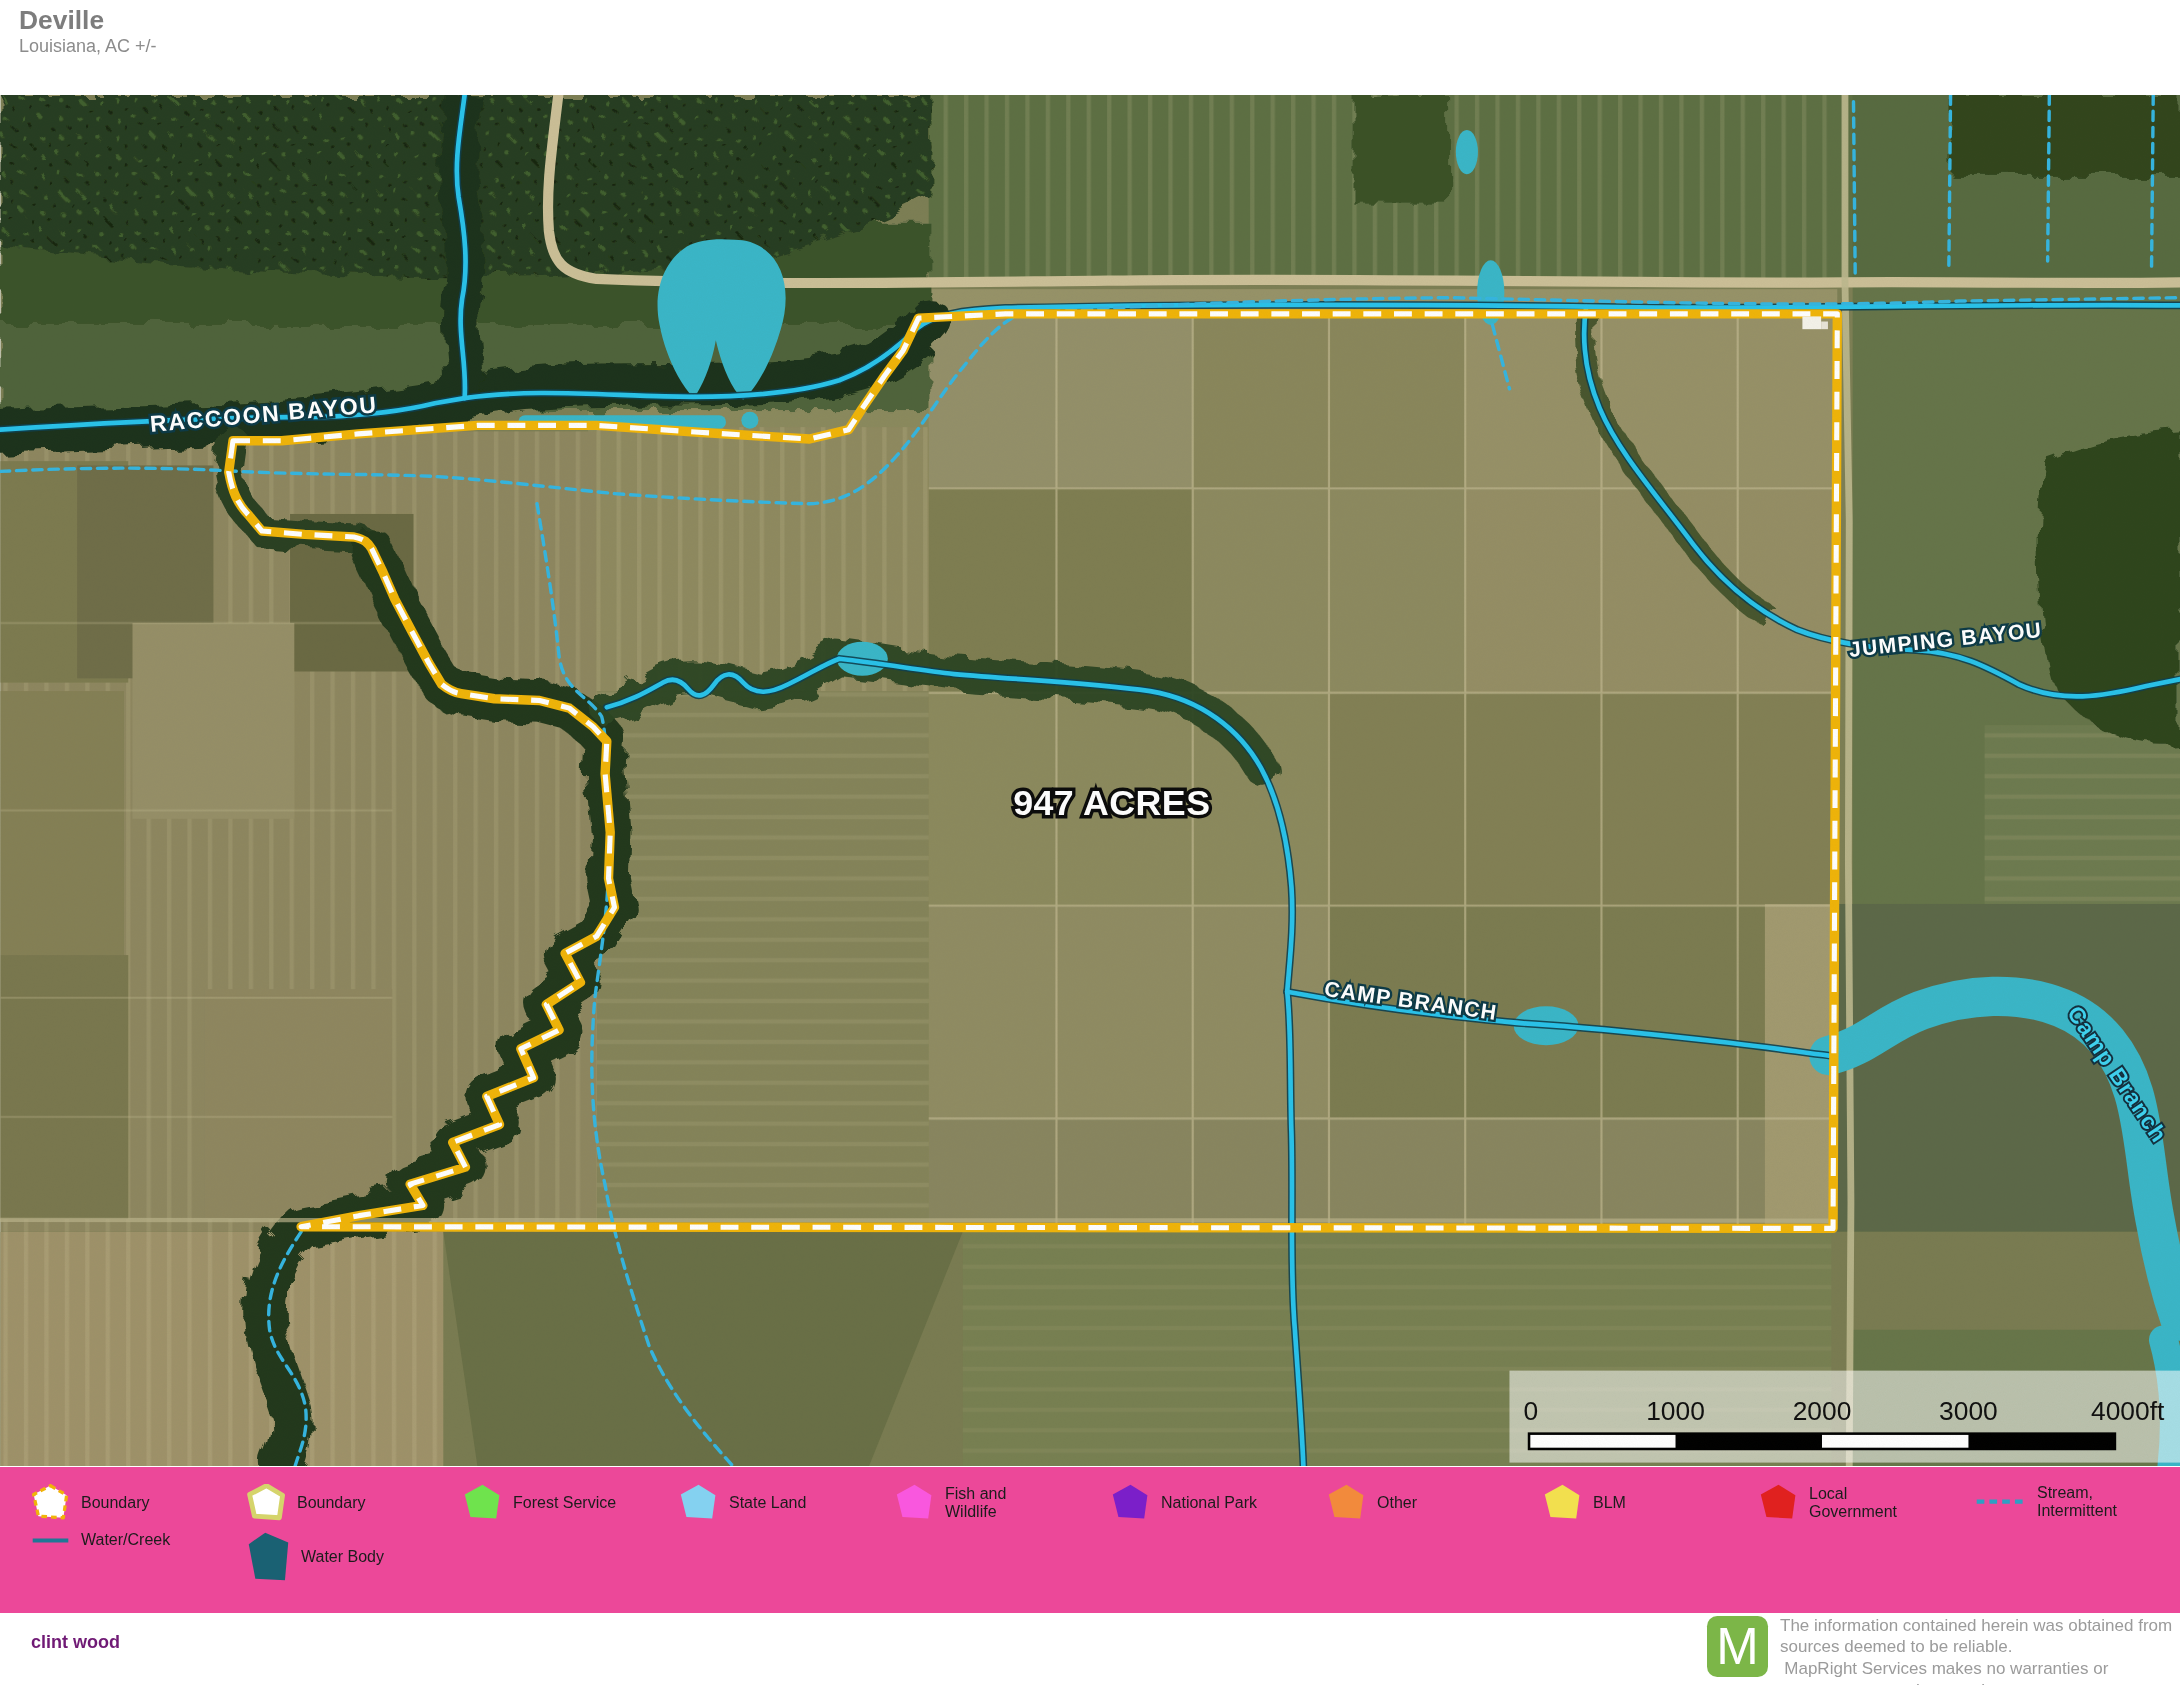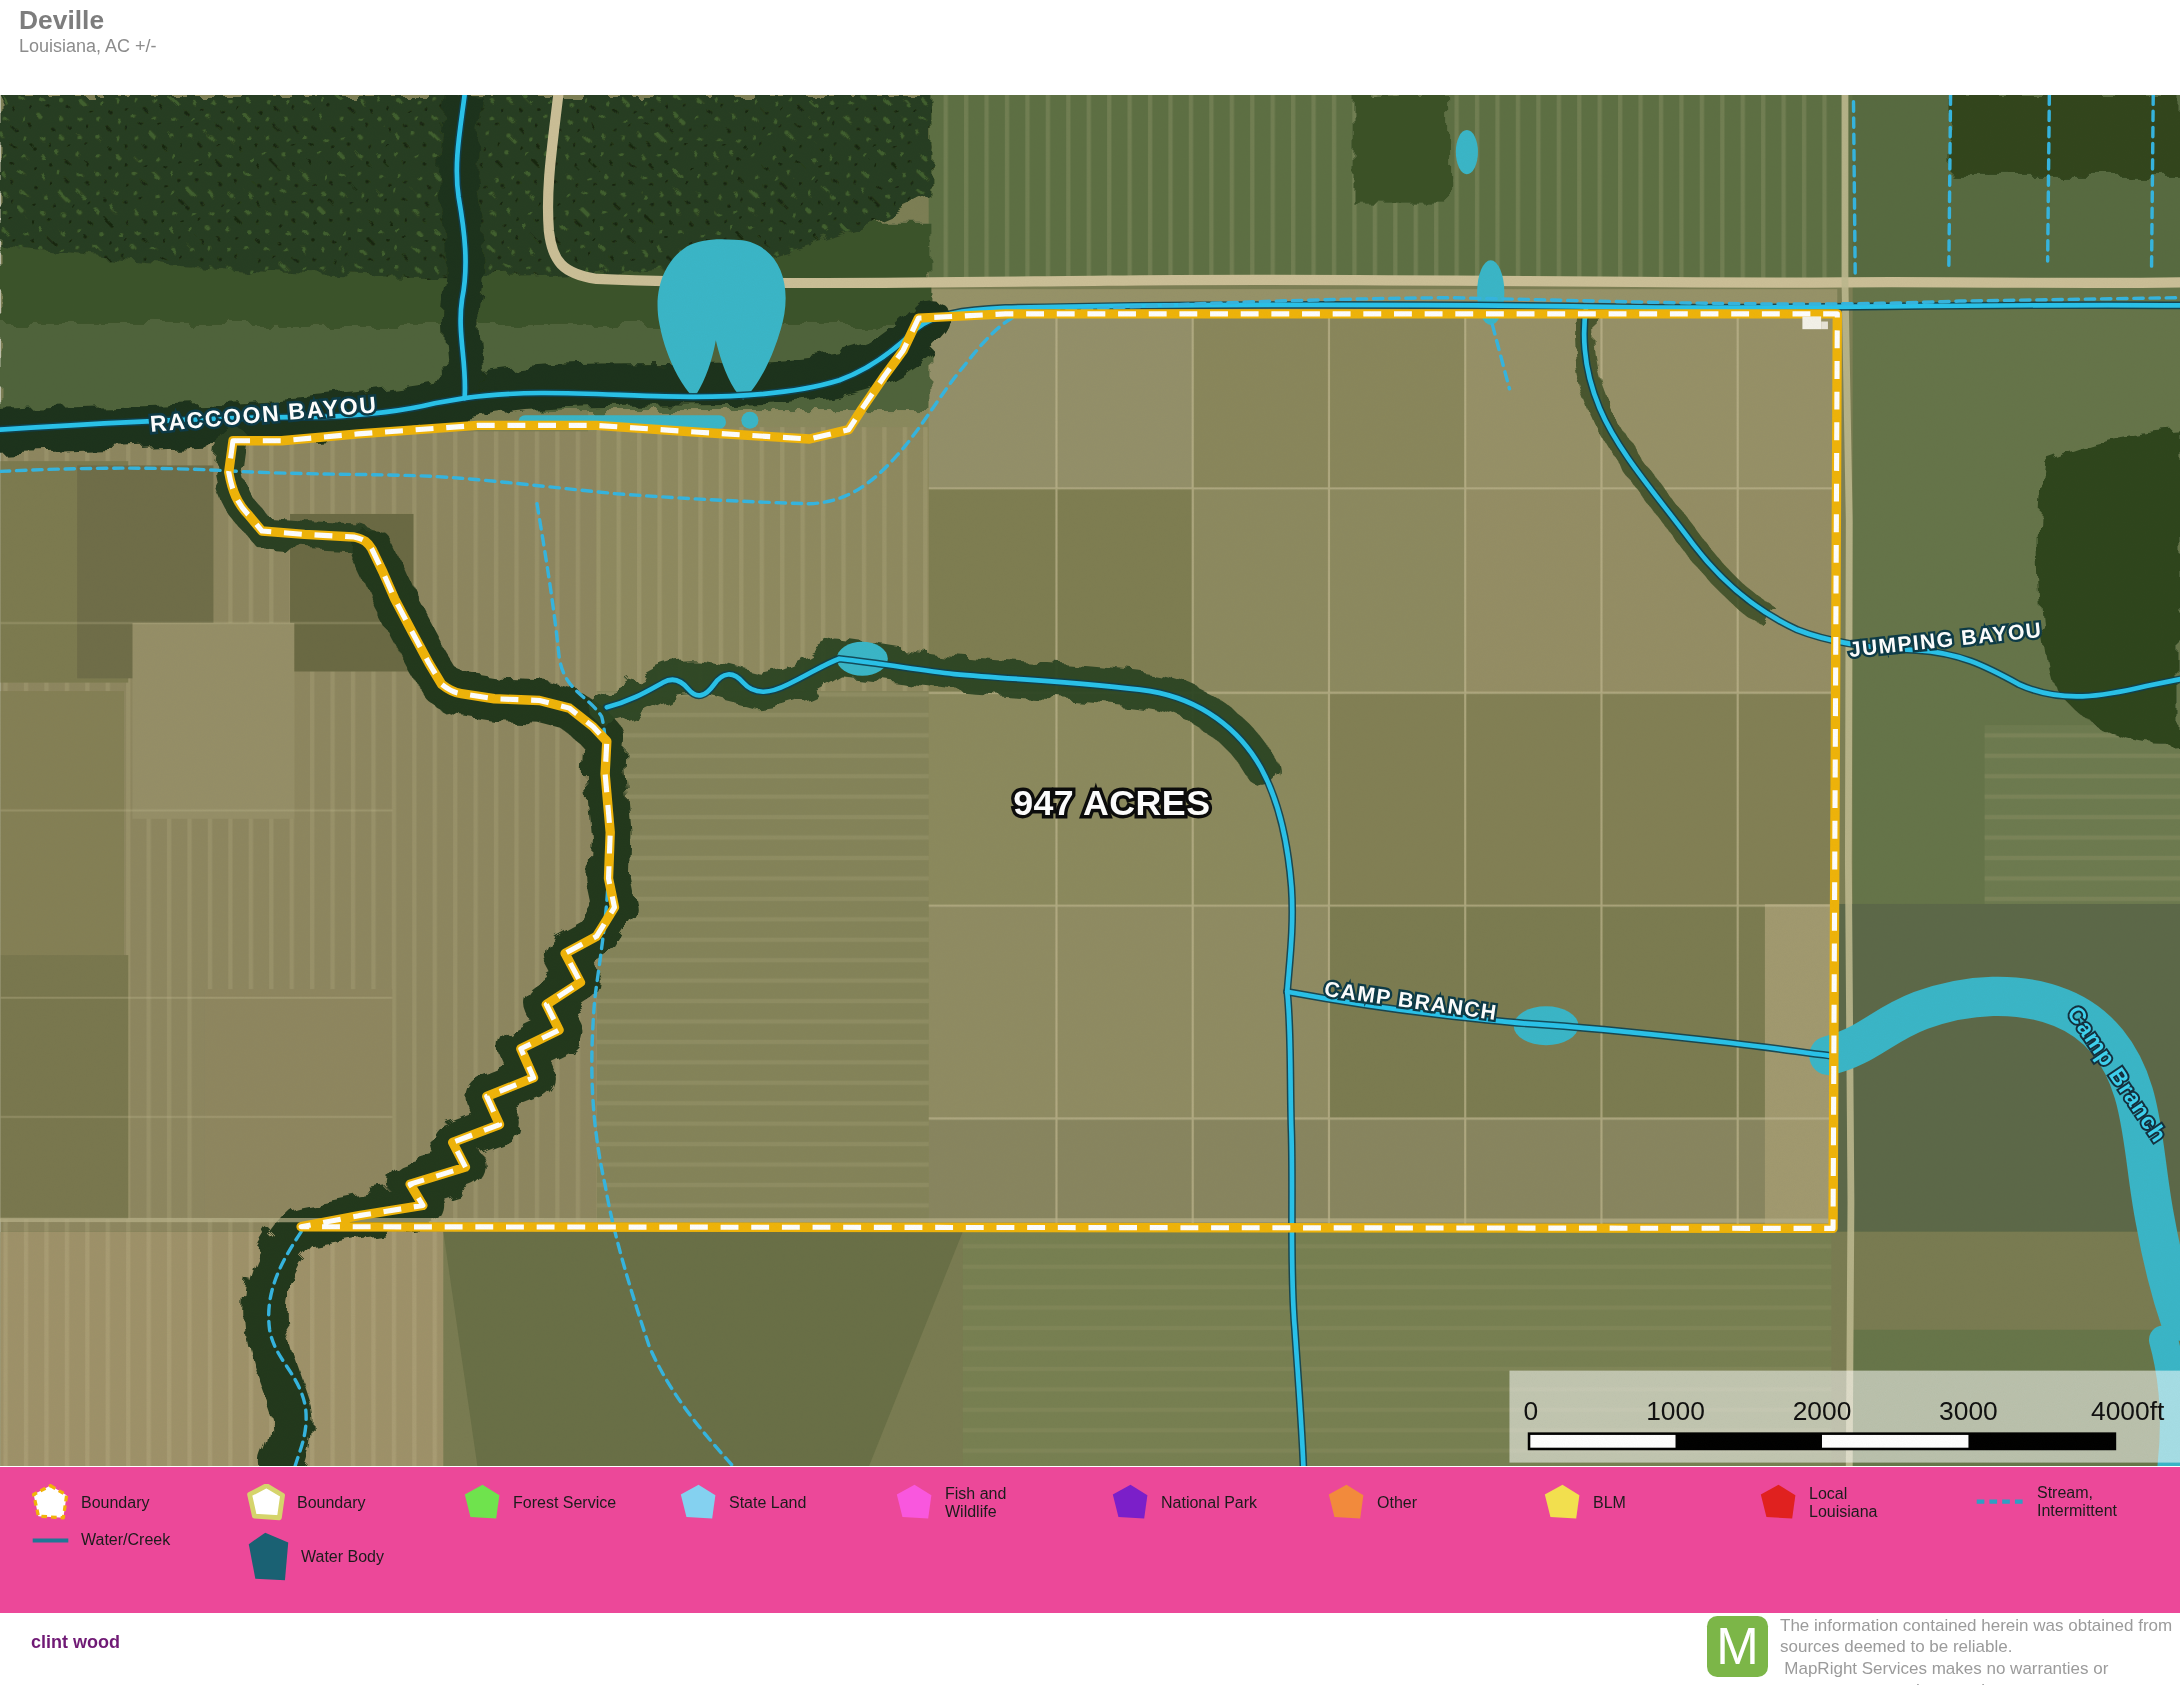--- a/index.html
+++ b/index.html
@@ -271,21 +271,21 @@
       <div class="legitem">
         <svg class="sw" width="39" height="37" viewBox="0 0 48 46">
           <polygon points="24,1 45,14 41,43 9,41 2,13" fill="#F2DF4E"></polygon>
         </svg>
         <span class="leglabel">BLM</span>
       </div>
       <div class="legitem">
         <svg class="sw" width="39" height="37" viewBox="0 0 48 46">
           <polygon points="24,1 45,14 41,43 9,41 2,13" fill="#E0211F"></polygon>
         </svg>
-        <span class="leglabel wrap">Local Louisiana</span>
+        <span class="leglabel wrap">Local Government</span>
       </div>
       <div class="legitem">
         <svg class="sw" width="51" height="17" viewBox="0 0 60 20">
           <line x1="2" y1="10" x2="58" y2="10" stroke-width="5" stroke-dasharray="9 6" stroke="#2E9FC4"></line>
         </svg>
         <span class="leglabel wrap">Stream, Intermittent</span>
       </div>
     </div>
     <div class="legrow" id="legrow2">
       <div class="legitem">

